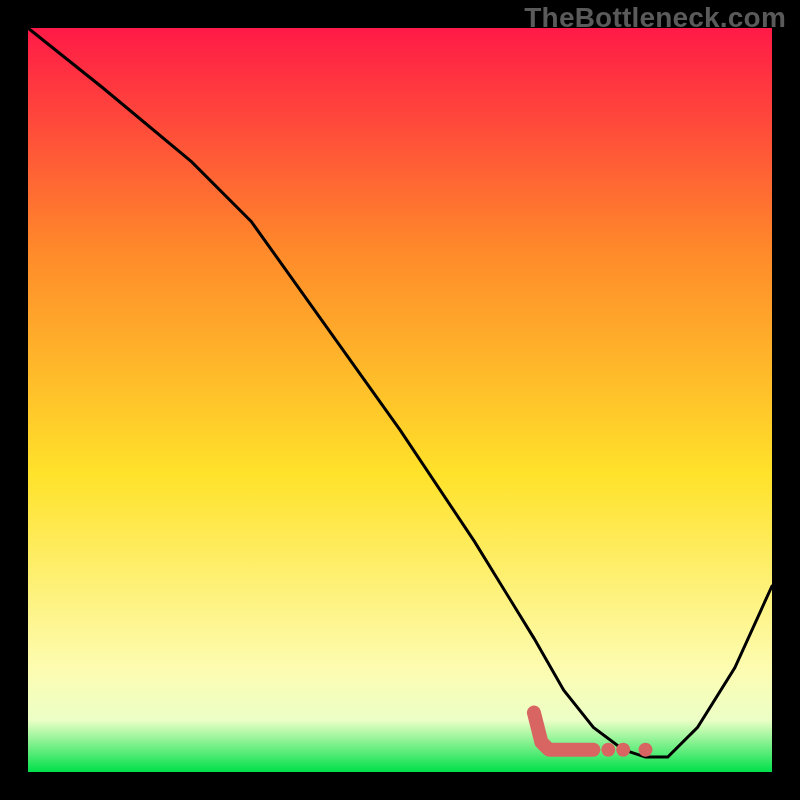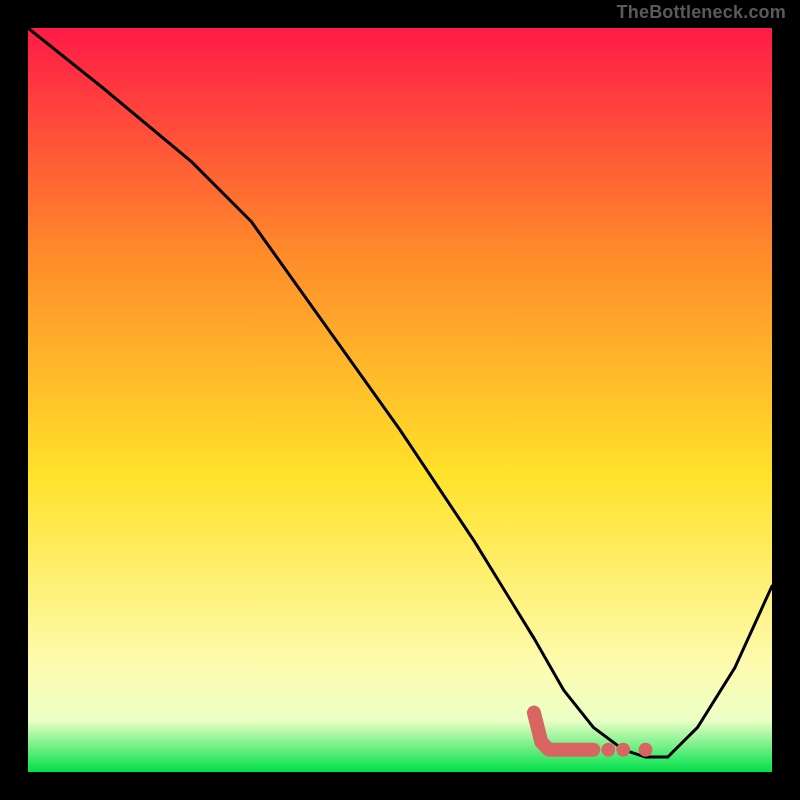--- a/index.html
+++ b/index.html
@@ -14,21 +14,21 @@
     position: relative;
     width: 800px;
     height: 800px;
     background: #000000;
   }
   .watermark {
     position: absolute;
     top: 2px;
     right: 14px;
     font-family: Arial, Helvetica, sans-serif;
-    font-size: 18px;
+    font-size: 28px;
     font-weight: bold;
     color: #5a5a5a;
     letter-spacing: 0.2px;
   }
   .plot-wrap {
     position: absolute;
     left: 28px;
     top: 28px;
     width: 744px;
     height: 744px;

